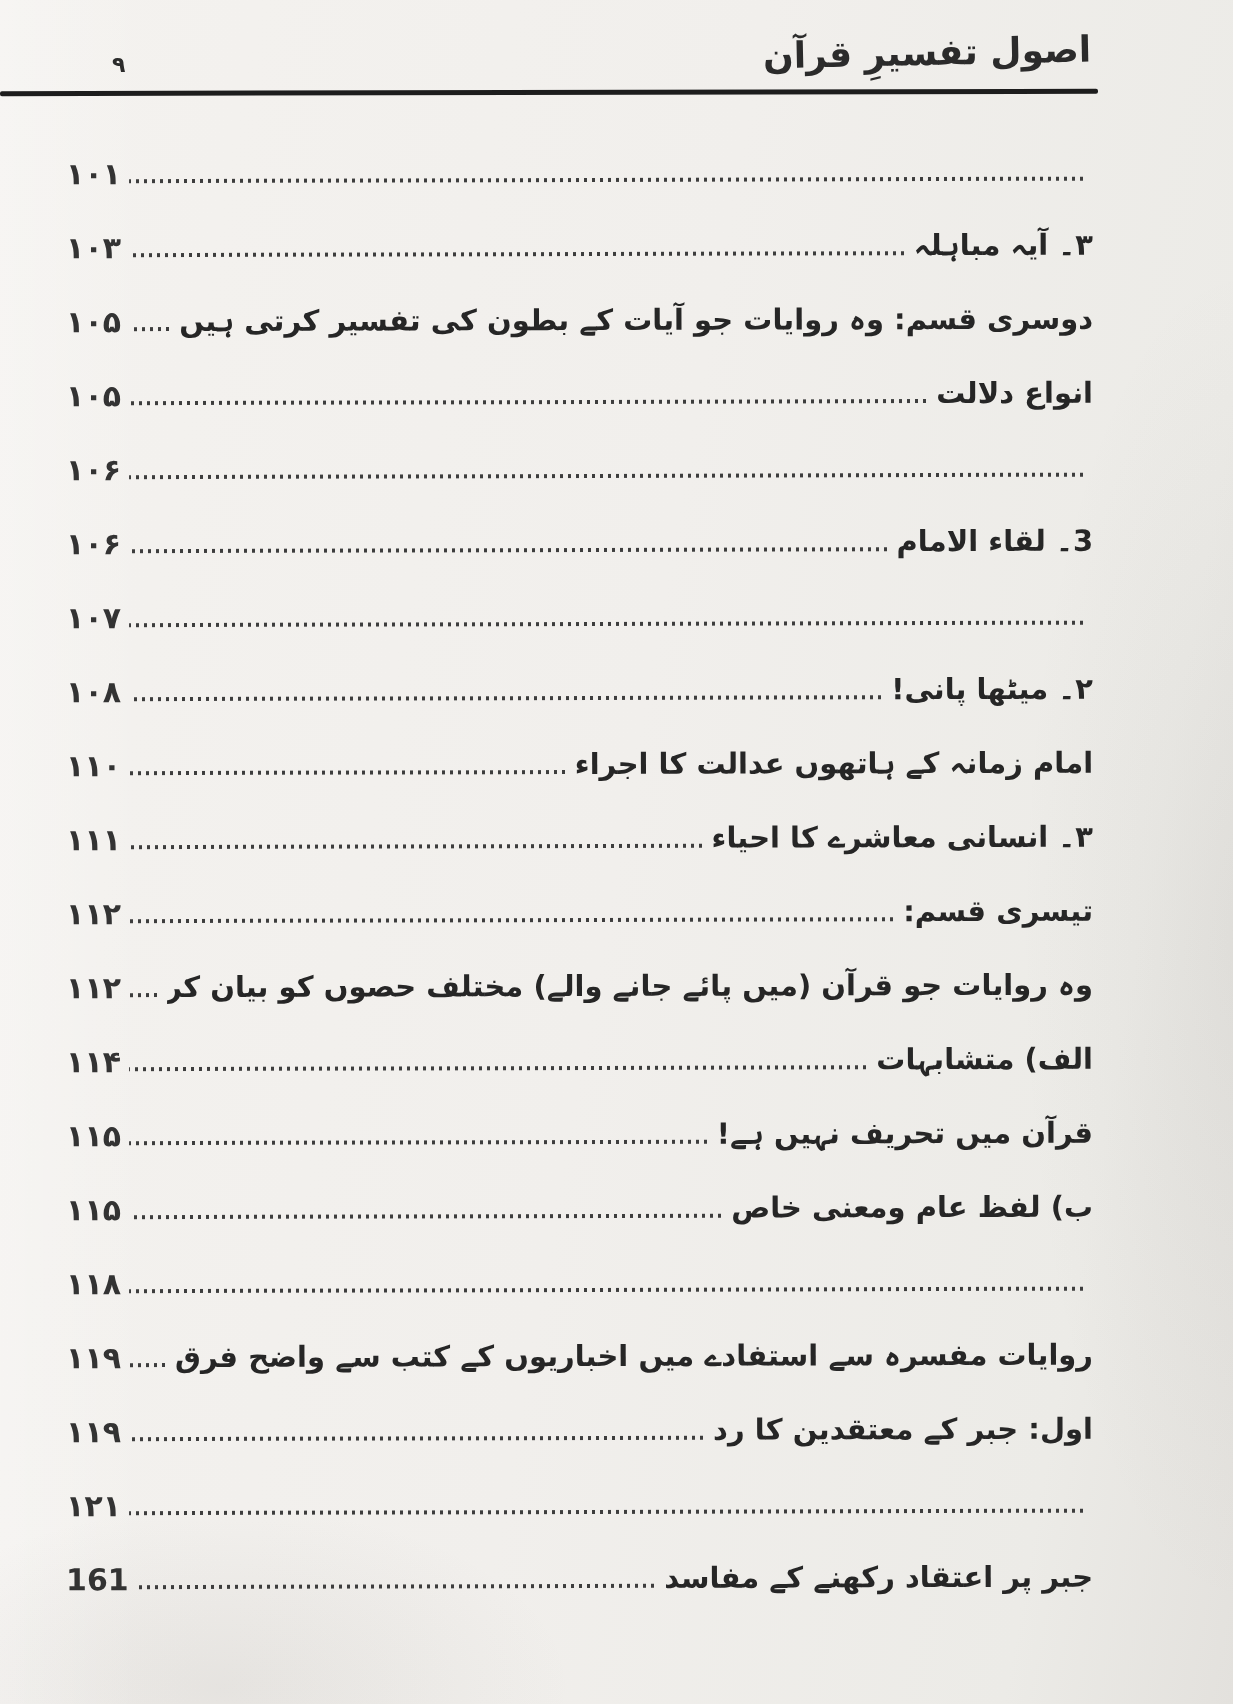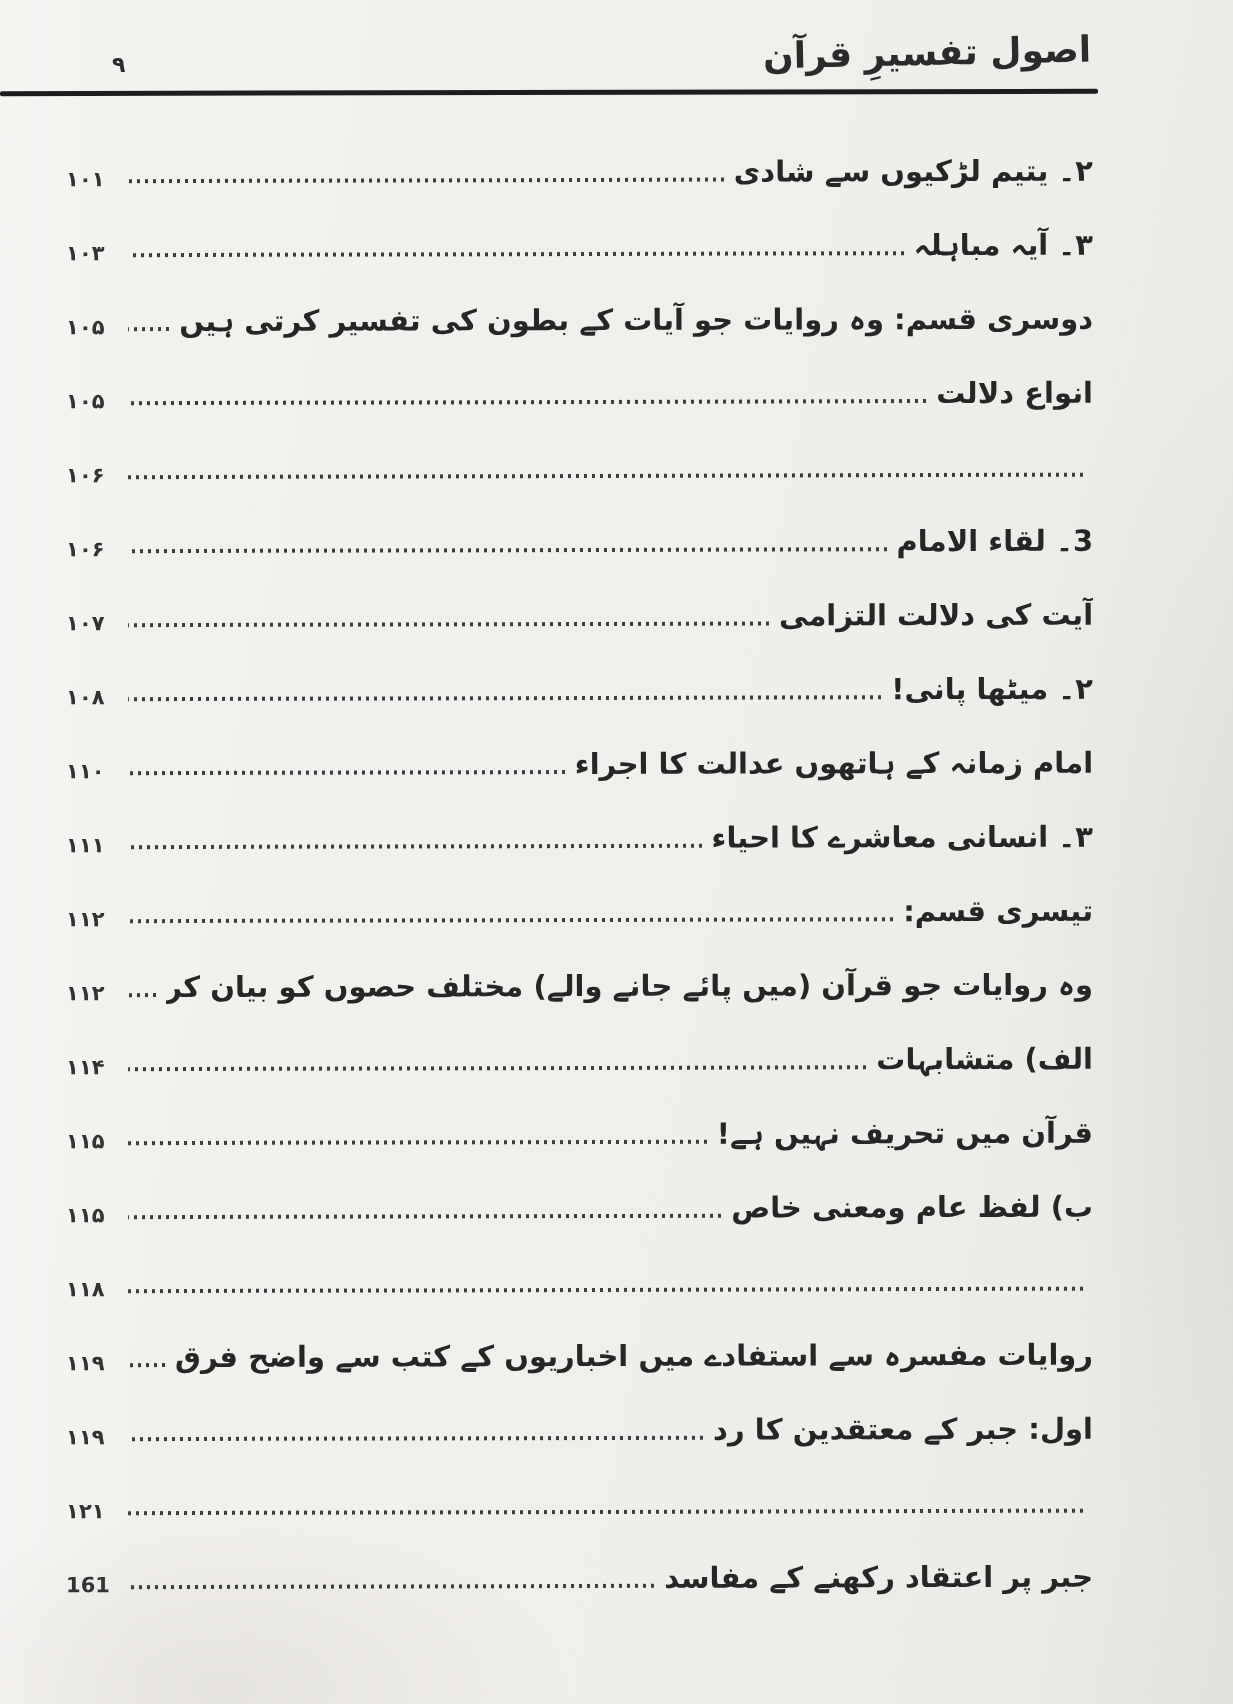--- a/index.html
+++ b/index.html
@@ -66,40 +66,39 @@
   .leader {
     flex: 1 1 auto; min-width: 28px;
     height: 4px;
     margin: 0 10px 10px 8px;
     background-image: repeating-linear-gradient(to left, #3d3d3d 0 3px, transparent 3px 8px);
   }
 
   .toc-page {
     flex: 0 0 auto;
     direction: ltr;
-    font-size: 21px; font-weight: bold; color: #333;
+    font-size: 30px; font-weight: bold; color: #333;
     min-width: 54px; text-align: left;
     margin-bottom: 2px;
   }
 </style>
 </head>
 <body>
 
 <div class="scan-shade"></div>
 
 <header class="page-header">
   <span class="folio-number">۹</span>
   <h1 class="book-title">اصول تفسیرِ قرآن</h1>
   <div class="header-rule"></div>
 </header>
 
 <main class="toc" id="toc-list">
 
   <div class="toc-row">
-    <span class="toc-title">۲۔ یتیم لڑکیوں سے شادی</span>
     <span class="leader"></span>
     <span class="toc-page">۱۰۱</span>
   </div>
 
   <div class="toc-row">
     <span class="toc-title">۳۔ آیہ مباہلہ</span>
     <span class="leader"></span>
     <span class="toc-page">۱۰۳</span>
   </div>
 
@@ -120,21 +119,20 @@
     <span class="toc-page">۱۰۶</span>
   </div>
 
   <div class="toc-row">
     <span class="toc-title">3۔ لقاء الامام</span>
     <span class="leader"></span>
     <span class="toc-page">۱۰۶</span>
   </div>
 
   <div class="toc-row">
-    <span class="toc-title">آیت کی دلالت التزامی</span>
     <span class="leader"></span>
     <span class="toc-page">۱۰۷</span>
   </div>
 
   <div class="toc-row">
     <span class="toc-title">۲۔ میٹھا پانی!</span>
     <span class="leader"></span>
     <span class="toc-page">۱۰۸</span>
   </div>
 

